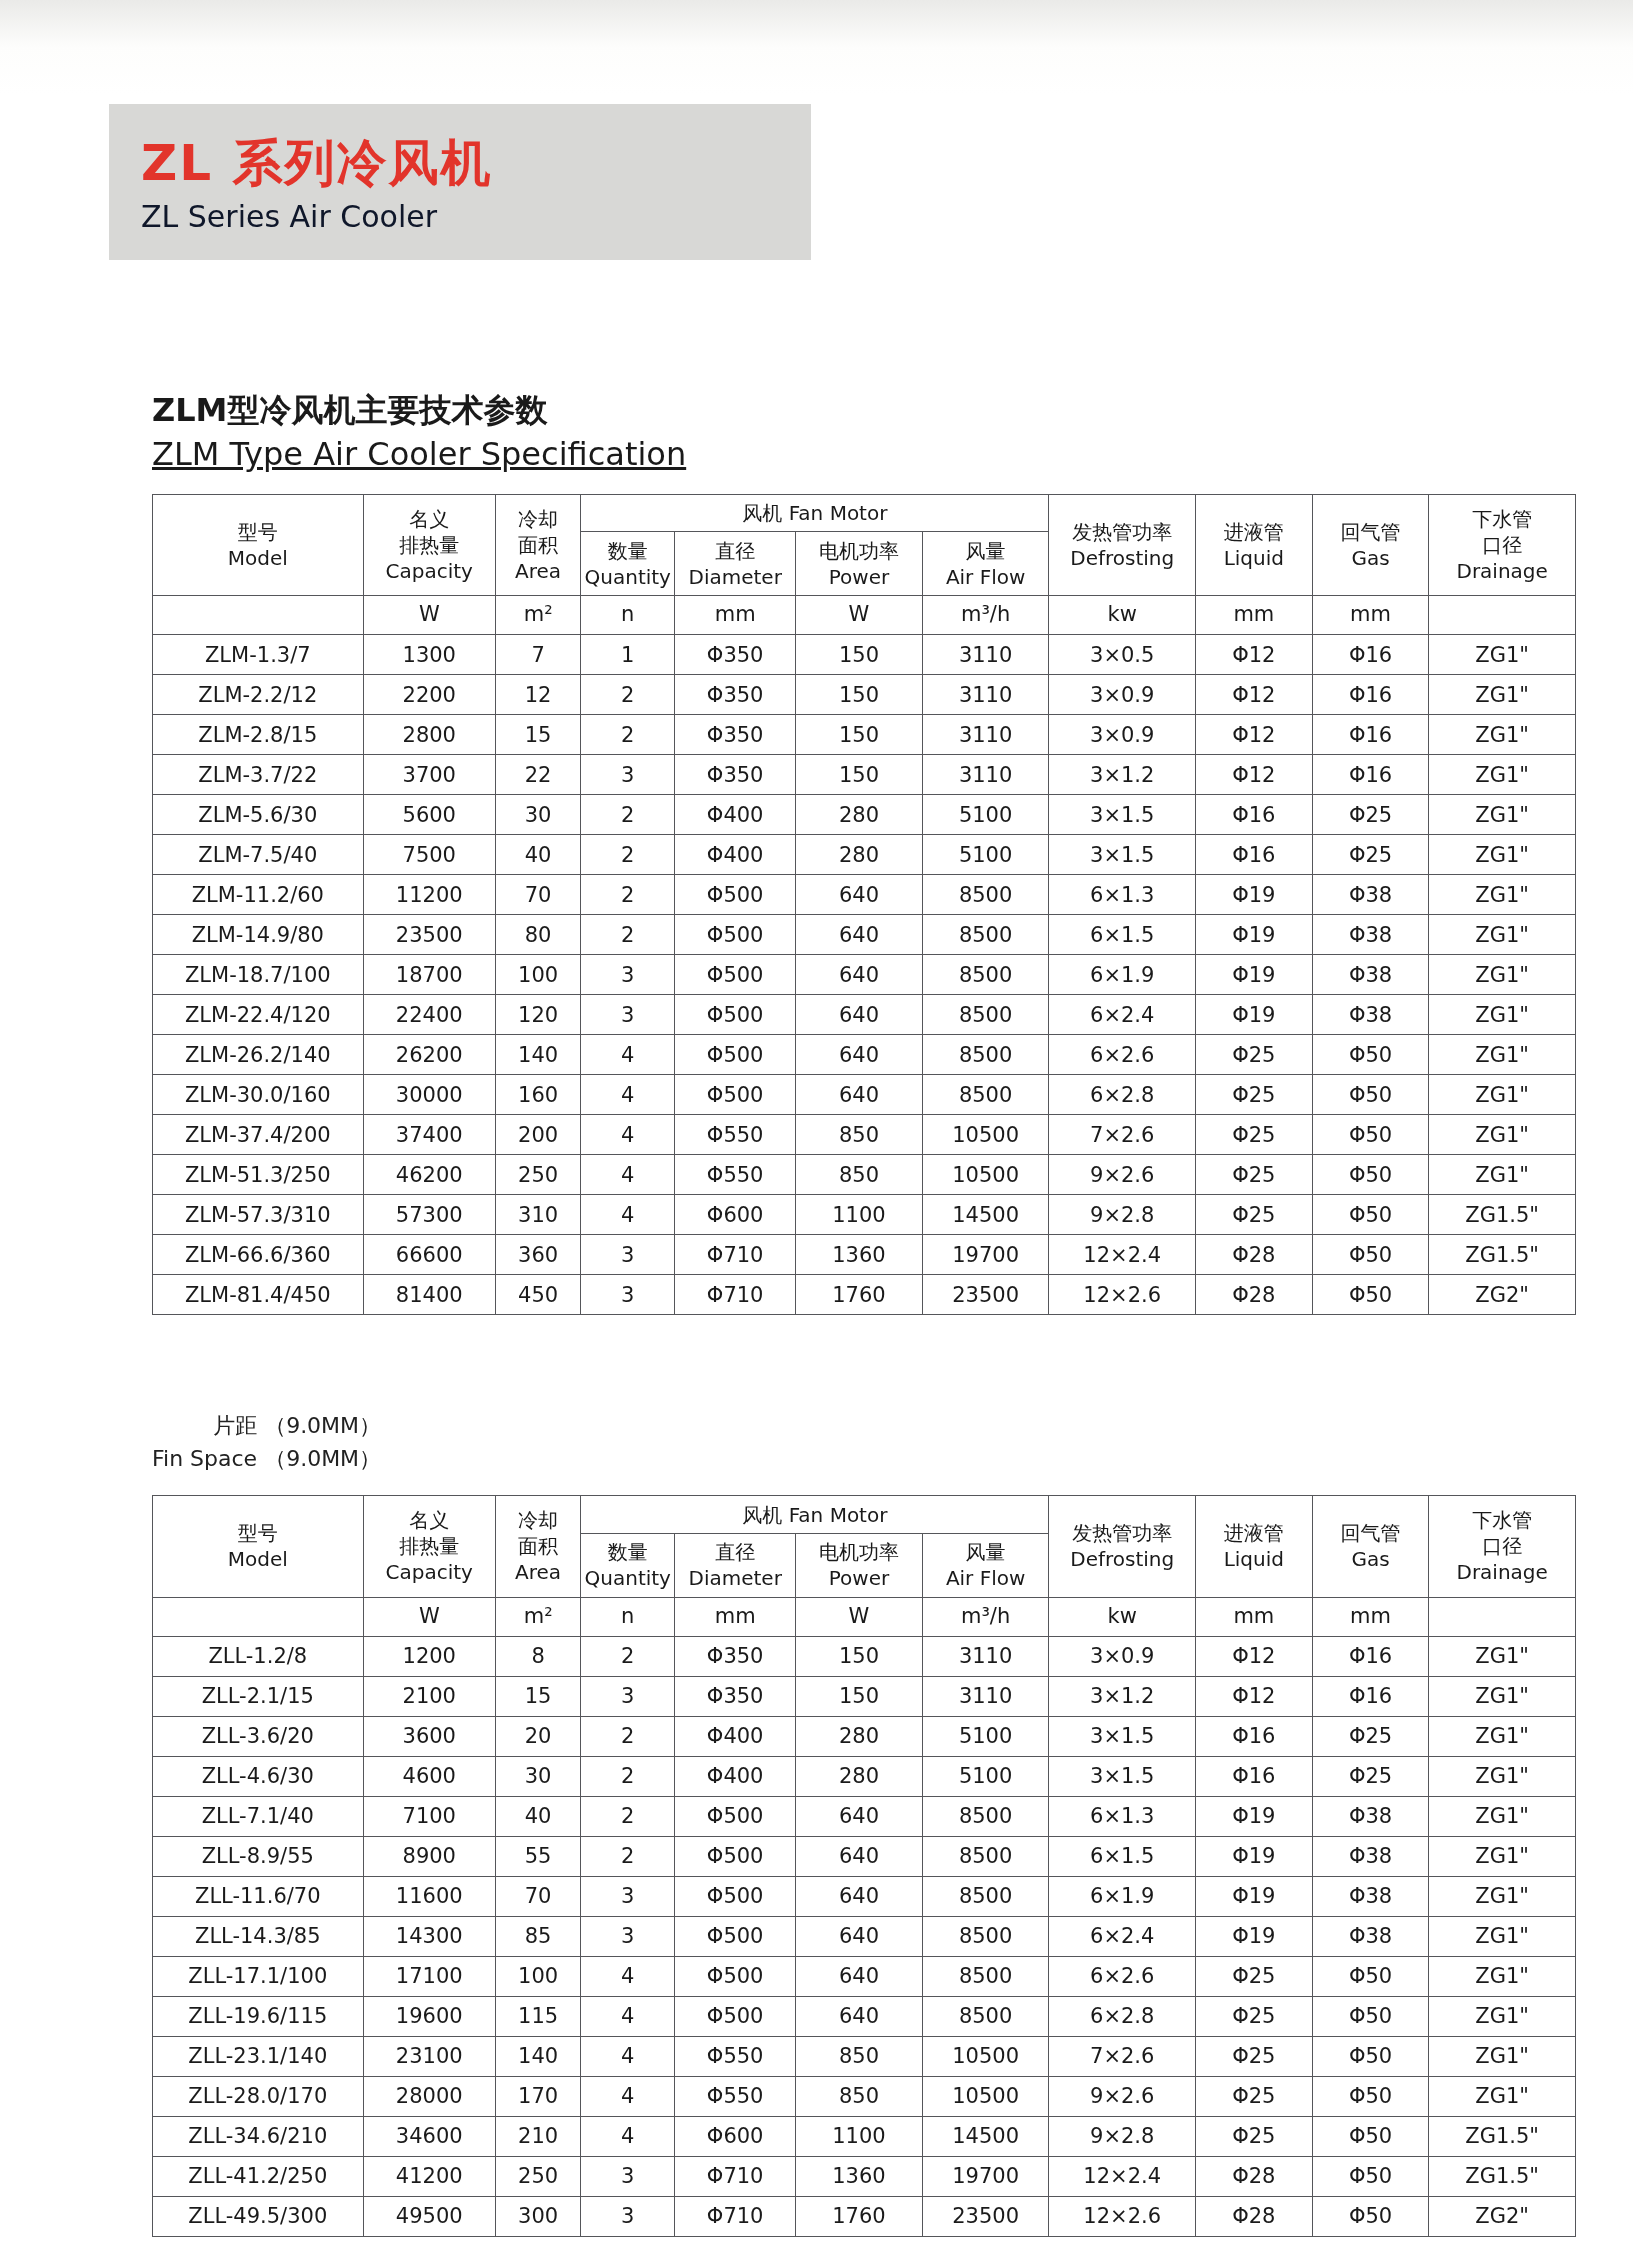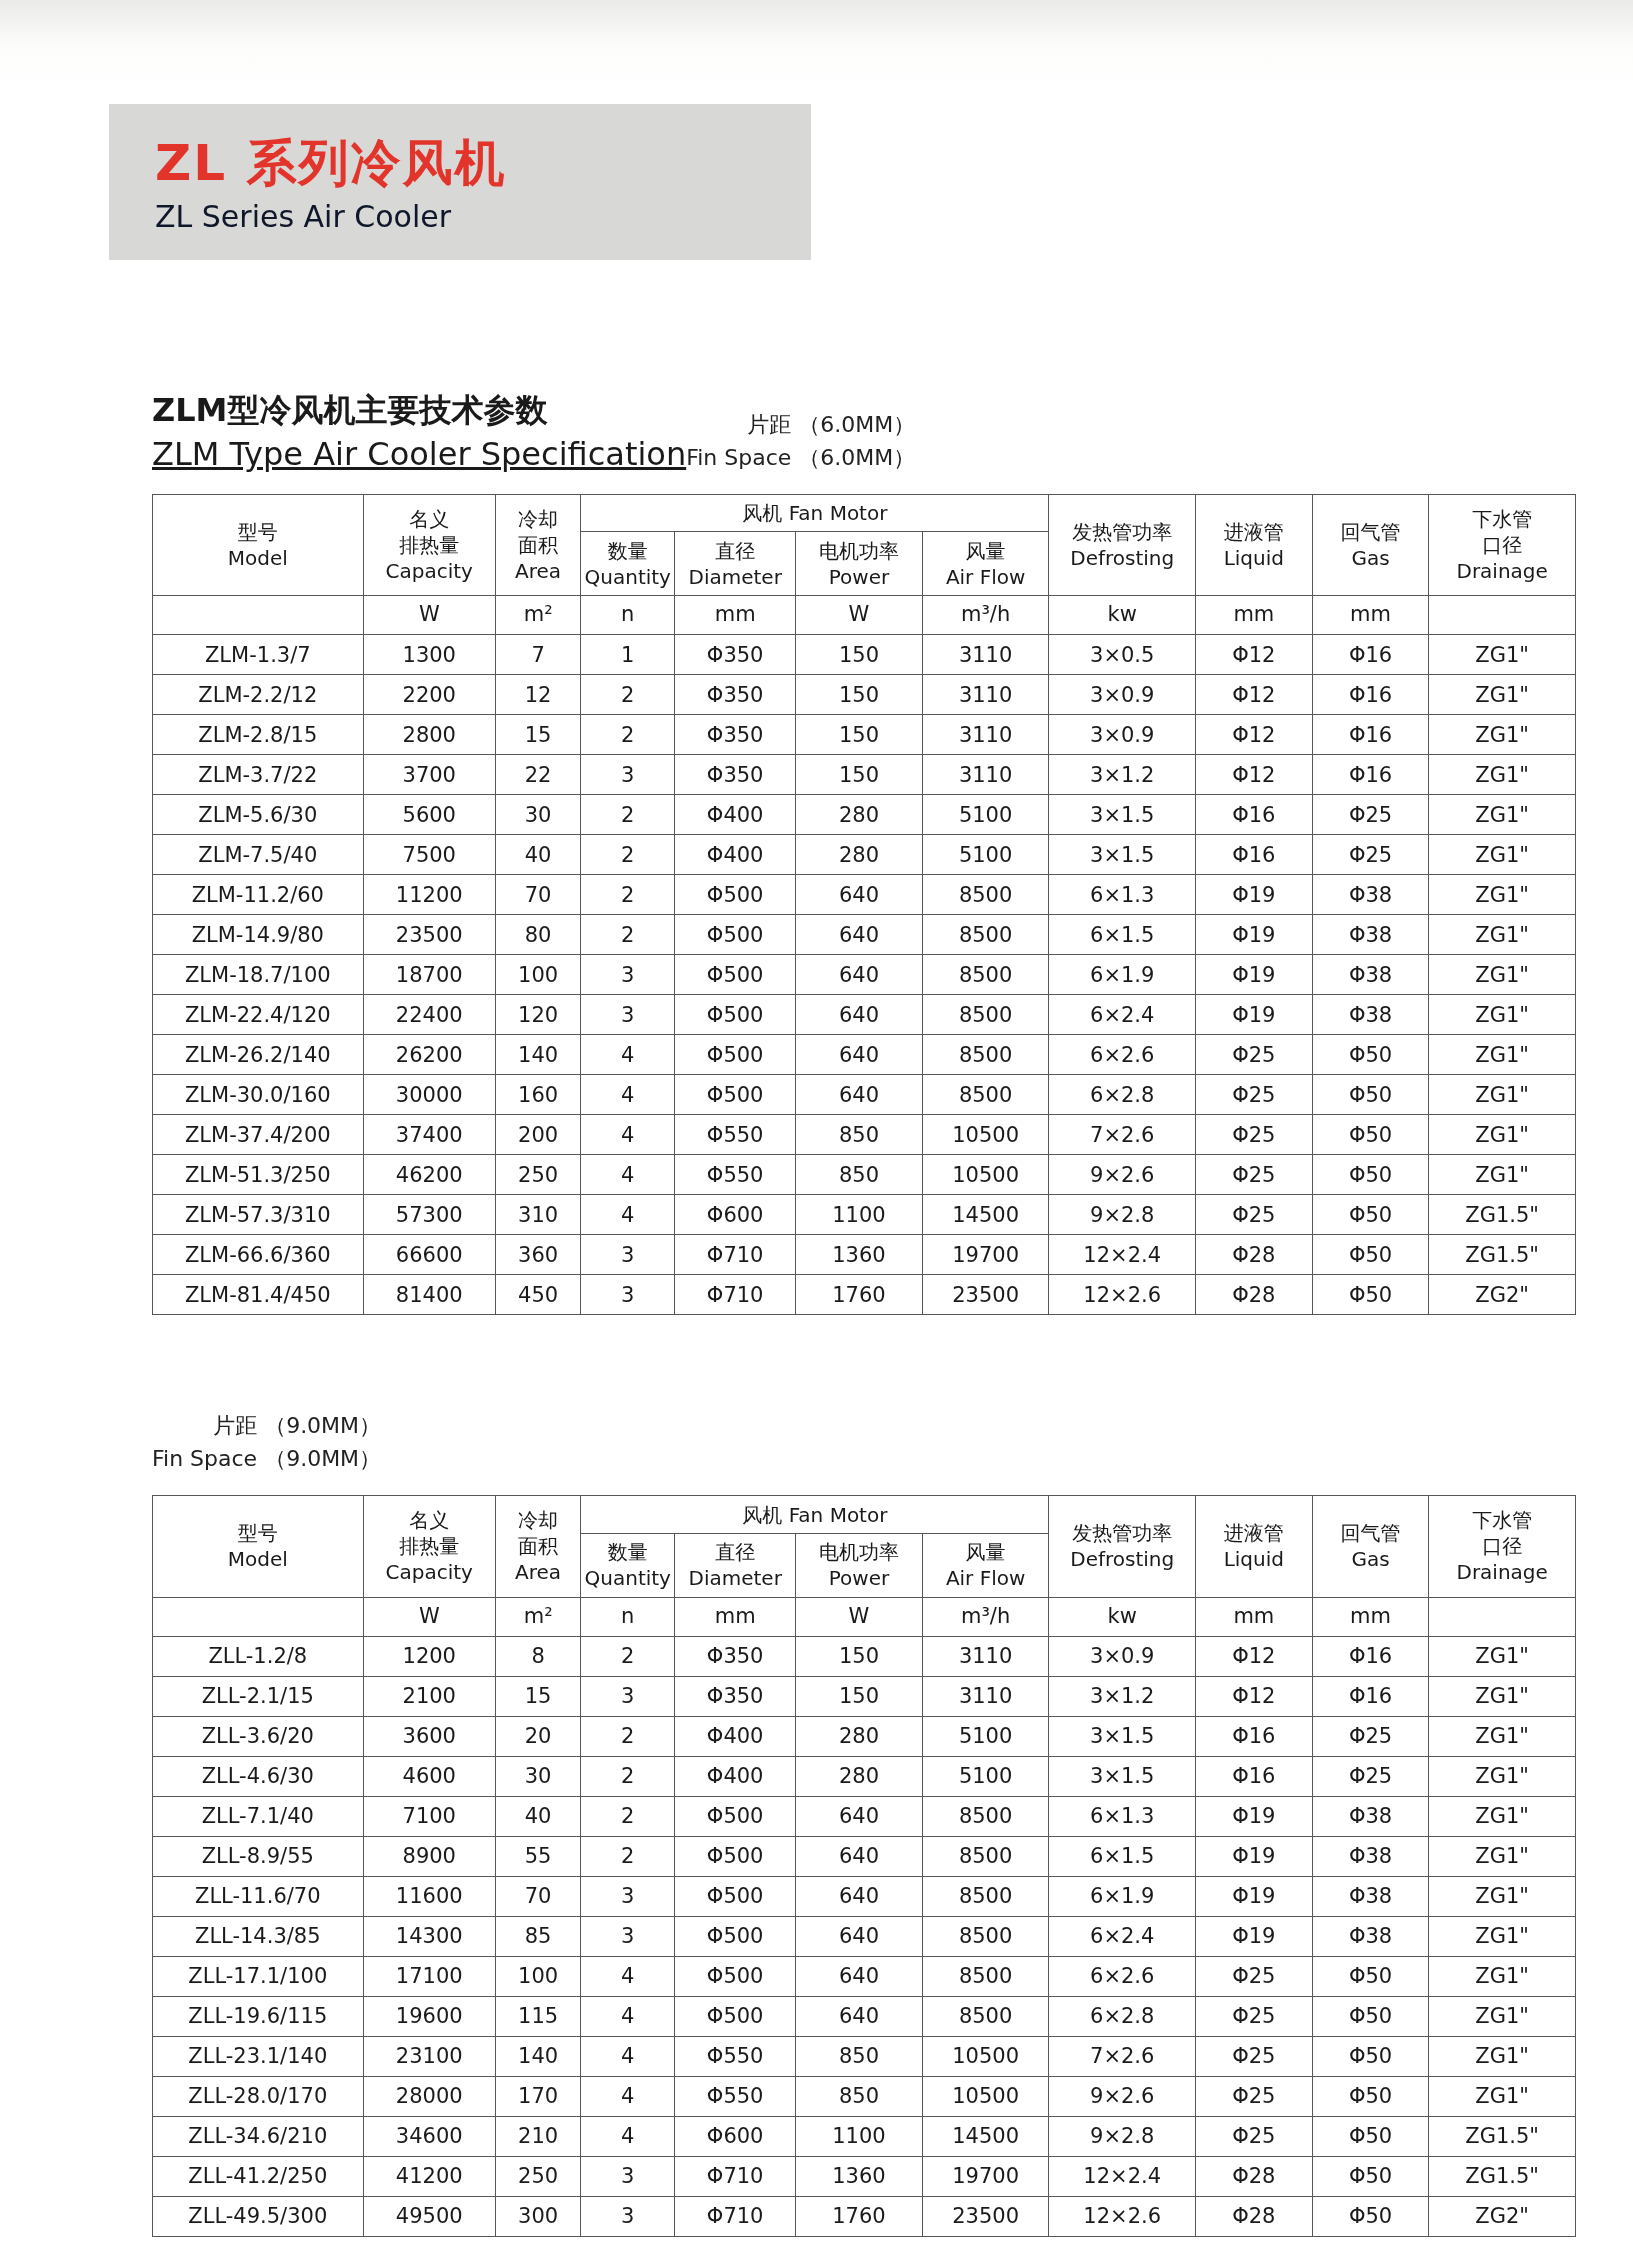--- a/index.html
+++ b/index.html
@@ -15,21 +15,21 @@
     height:2261px;
     margin:0 auto;
     background:linear-gradient(180deg,#eaeae8 0px,#fdfdfc 47px,#ffffff 94px);
     overflow:hidden;
   }
   
   .banner {
     margin:104px 0 0 109px;
     width:702px;
     background:#d8d8d6;
-    padding:32px 27px 27px 46px;
+    padding:32px 27px 27px 32px;
   }
   .banner-zh {
     font-size:50px;
     font-weight:bold;
     letter-spacing:2px;
     line-height:1.1;
   }
   .banner-en {
     font-size:30px;
     margin-top:9.4px;
@@ -109,24 +109,20 @@
   <div class="banner">
     <div class="banner-zh" style="color:#e2342b;">ZL 系列冷风机</div>
     <div class="banner-en" style="color:#0f172a;">ZL Series Air Cooler</div>
   </div>
 
   <section class="spec spec-1">
     <div class="spec-head">
       <div>
         <h2 class="spec-title-zh">ZLM型冷风机主要技术参数</h2>
         <div class="spec-title-en">ZLM Type Air Cooler Specification</div>
-      </div>
-      <div class="fin-space">
-        <div>片距 （6.0MM）</div>
-        <div>Fin Space （6.0MM）</div>
       </div>
     </div>
 
     <table class="spec-table">
       <colgroup>
         <col style="width:14.8%">
           <col style="width:9.3%">
           <col style="width:6.0%">
         <col style="width:6.6%">
           <col style="width:8.5%">

